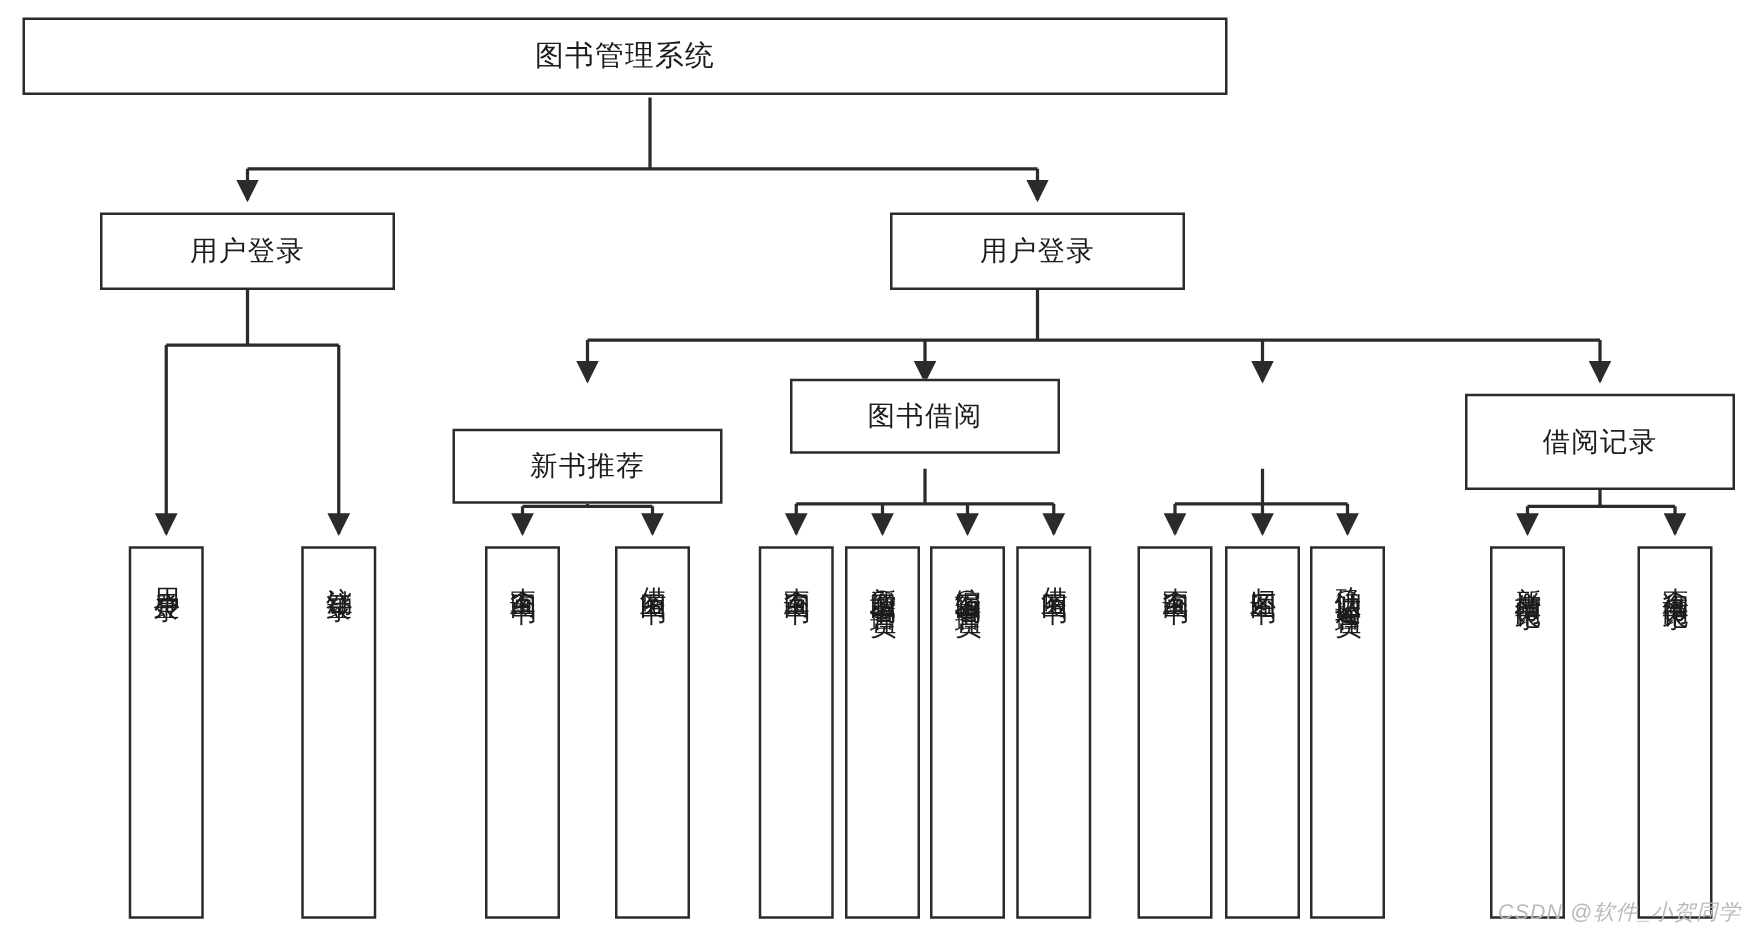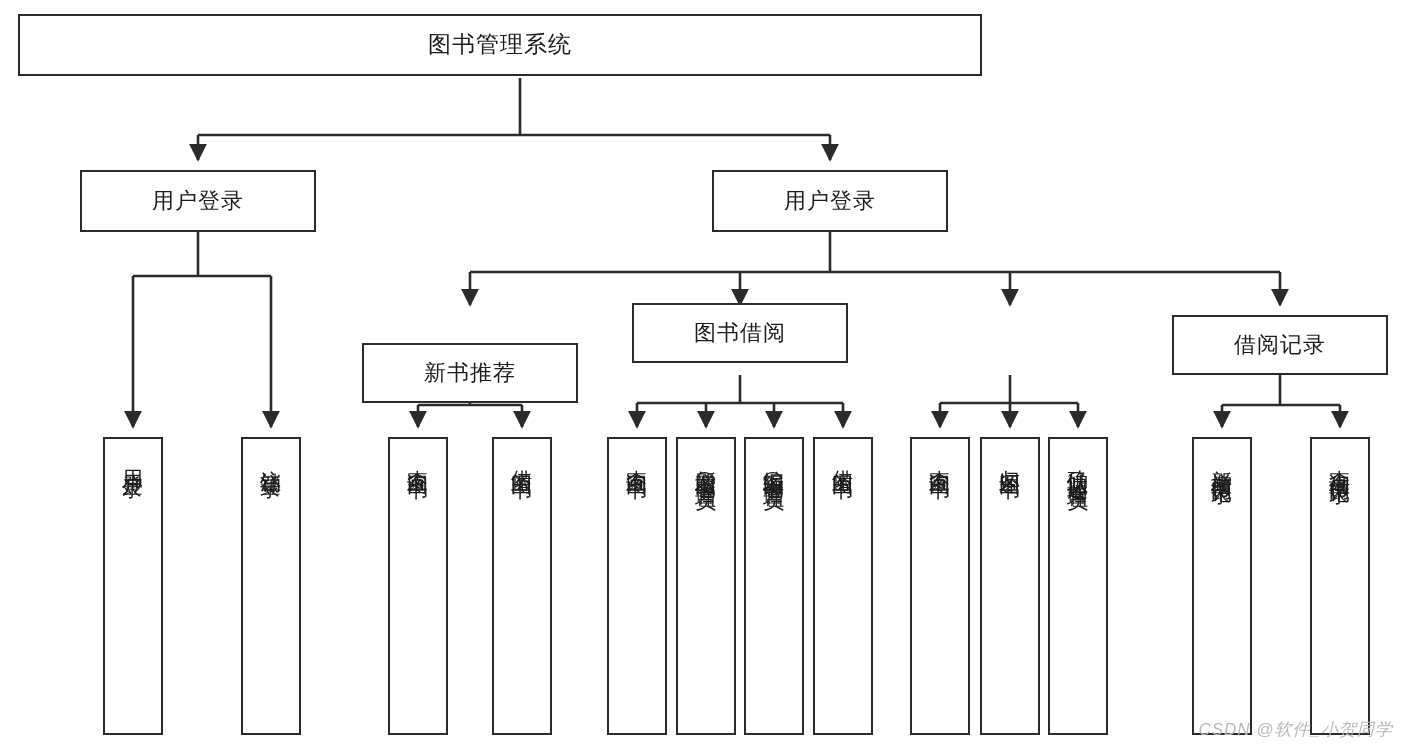--- a/index.html
+++ b/index.html
@@ -139,21 +139,21 @@
 
   <div class="node horiz" style="left:362px;top:315px;width:216px;height:60px;margin-top:28px;">
     <span class="label">新书推荐</span>
   </div>
 
   <div class="node horiz" style="left:632px;top:303px;width:216px;height:60px;">
     <span class="label">图书借阅</span>
   </div>
 
 
-  <div class="node horiz" style="left:1172px;top:315px;width:216px;height:60px;">
+  <div class="node horiz" style="left:1172px;top:315px;width:216px;height:77px;">
     <span class="label">借阅记录</span>
   </div>
 
   <div class="node vert" style="left:103px;top:437px;width:60px;height:298px;">
     <span class="label">用户登录</span>
   </div>
 
   <div class="node vert" style="left:241px;top:437px;width:60px;height:298px;">
     <span class="label">注销登录</span>
   </div>

